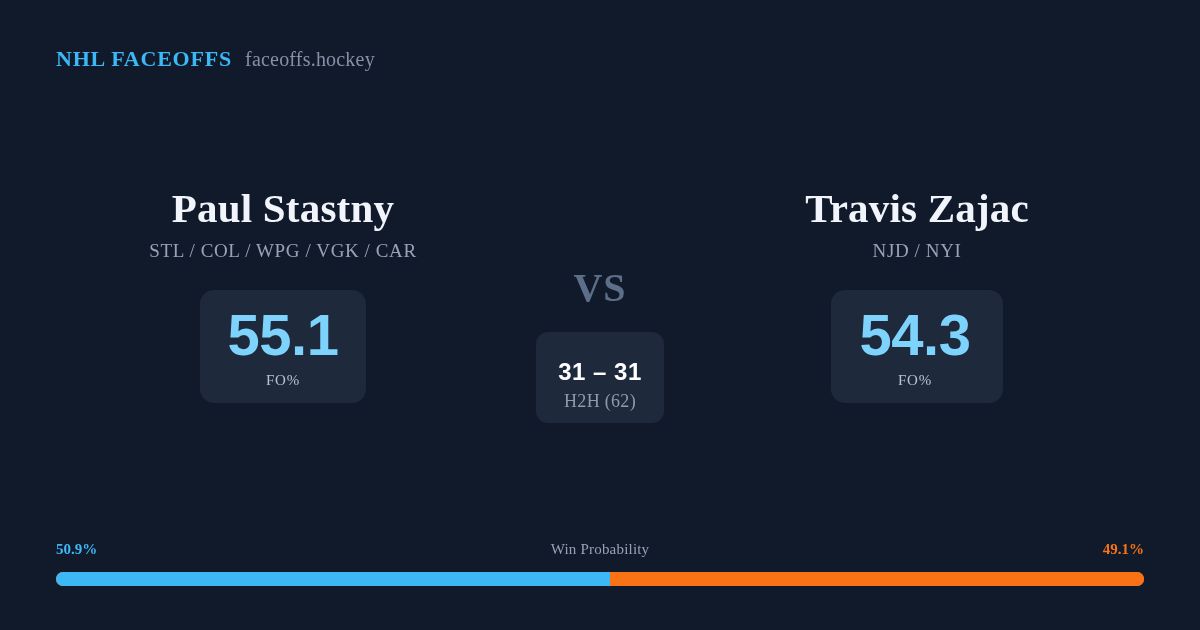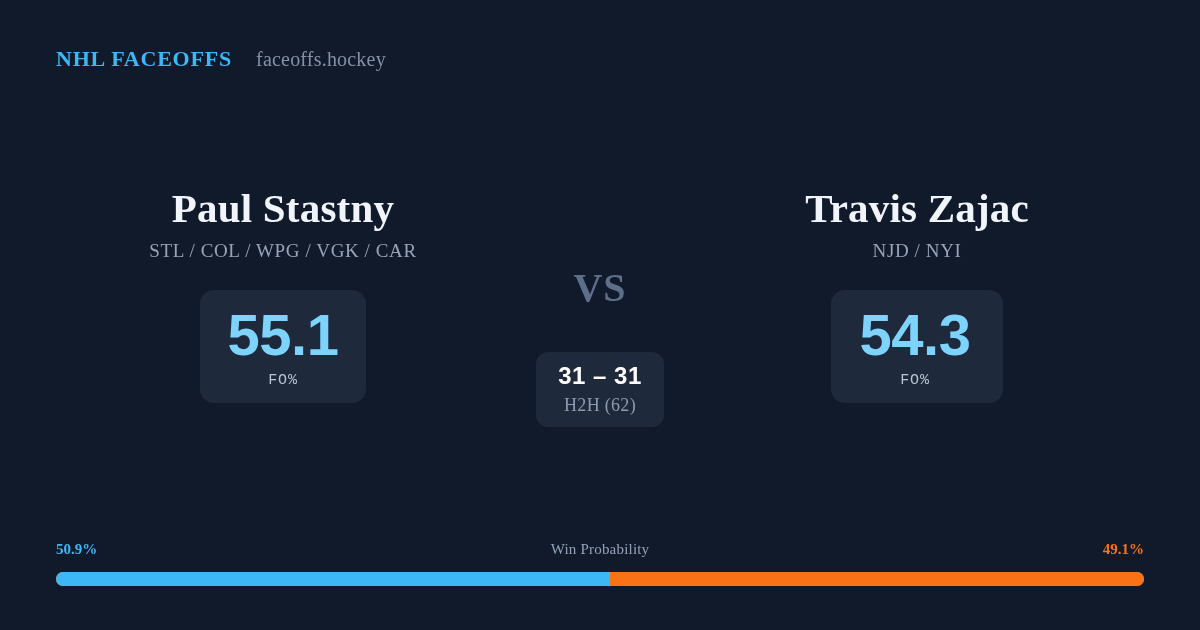--- a/index.html
+++ b/index.html
@@ -7,21 +7,21 @@
     width:1200px; height:630px;
     background:#111a2b;
     font-family:"Liberation Serif", serif;
     overflow:hidden;
   }
   .page { position:relative; width:1200px; height:630px; background:#111a2b; }
 
   
   .header {
     position:absolute; left:56px; top:46px;
-    display:flex; align-items:baseline; gap:24px;
+    display:flex; align-items:baseline; gap:13px;
   }
   .brand {
     font-family:"Liberation Serif", serif;
     font-weight:700; font-size:22px; letter-spacing:0.8px;
     color:#3bb8f5;
   }
   .site {
     font-family:"Liberation Serif", serif;
     font-size:20px; color:#8491a6; letter-spacing:0.2px;
   }
@@ -55,39 +55,39 @@
     min-width:160px;
   }
   .statbox-right { min-width:172px;padding-left:24px; }
   .stat-value {
     font-family:"Liberation Sans", sans-serif;
     font-weight:700; font-size:58px; line-height:1.0;
     color:#7dd3fc; letter-spacing:-0.5px;
   }
   .stat-label {
     margin-top:8px;
-    font-family:Liberation Mono, monospace;
+    font-family:Liberation Serif, serif;
     font-size:15px; color:#b9c3d2; letter-spacing:0.8px;
   }
 
   
   .center {
     position:absolute; left:470px; top:0; width:260px;
     display:flex; flex-direction:column; align-items:center;
   }
   .vs {
     margin-top:82px;
     font-family:"Liberation Serif", serif;
     font-weight:700; font-size:40px; line-height:1;
     color:#5d6e88; letter-spacing:1px;
   }
   .h2hbox {
-    margin-top:44px;
+    margin-top:24px;
     background:#1e293b; border-radius:12px;
-    padding:12px 22px 11px;
+    padding:28px 22px 11px;
     display:flex; flex-direction:column; align-items:center;
     min-width:112px;
   }
   .h2h-score {
     font-family:"Liberation Sans", sans-serif;
     font-weight:700; font-size:24px; line-height:1;
     color:#ffffff; letter-spacing:0.5px; white-space:nowrap;
   }
   .h2h-label {
     margin-top:7px;

